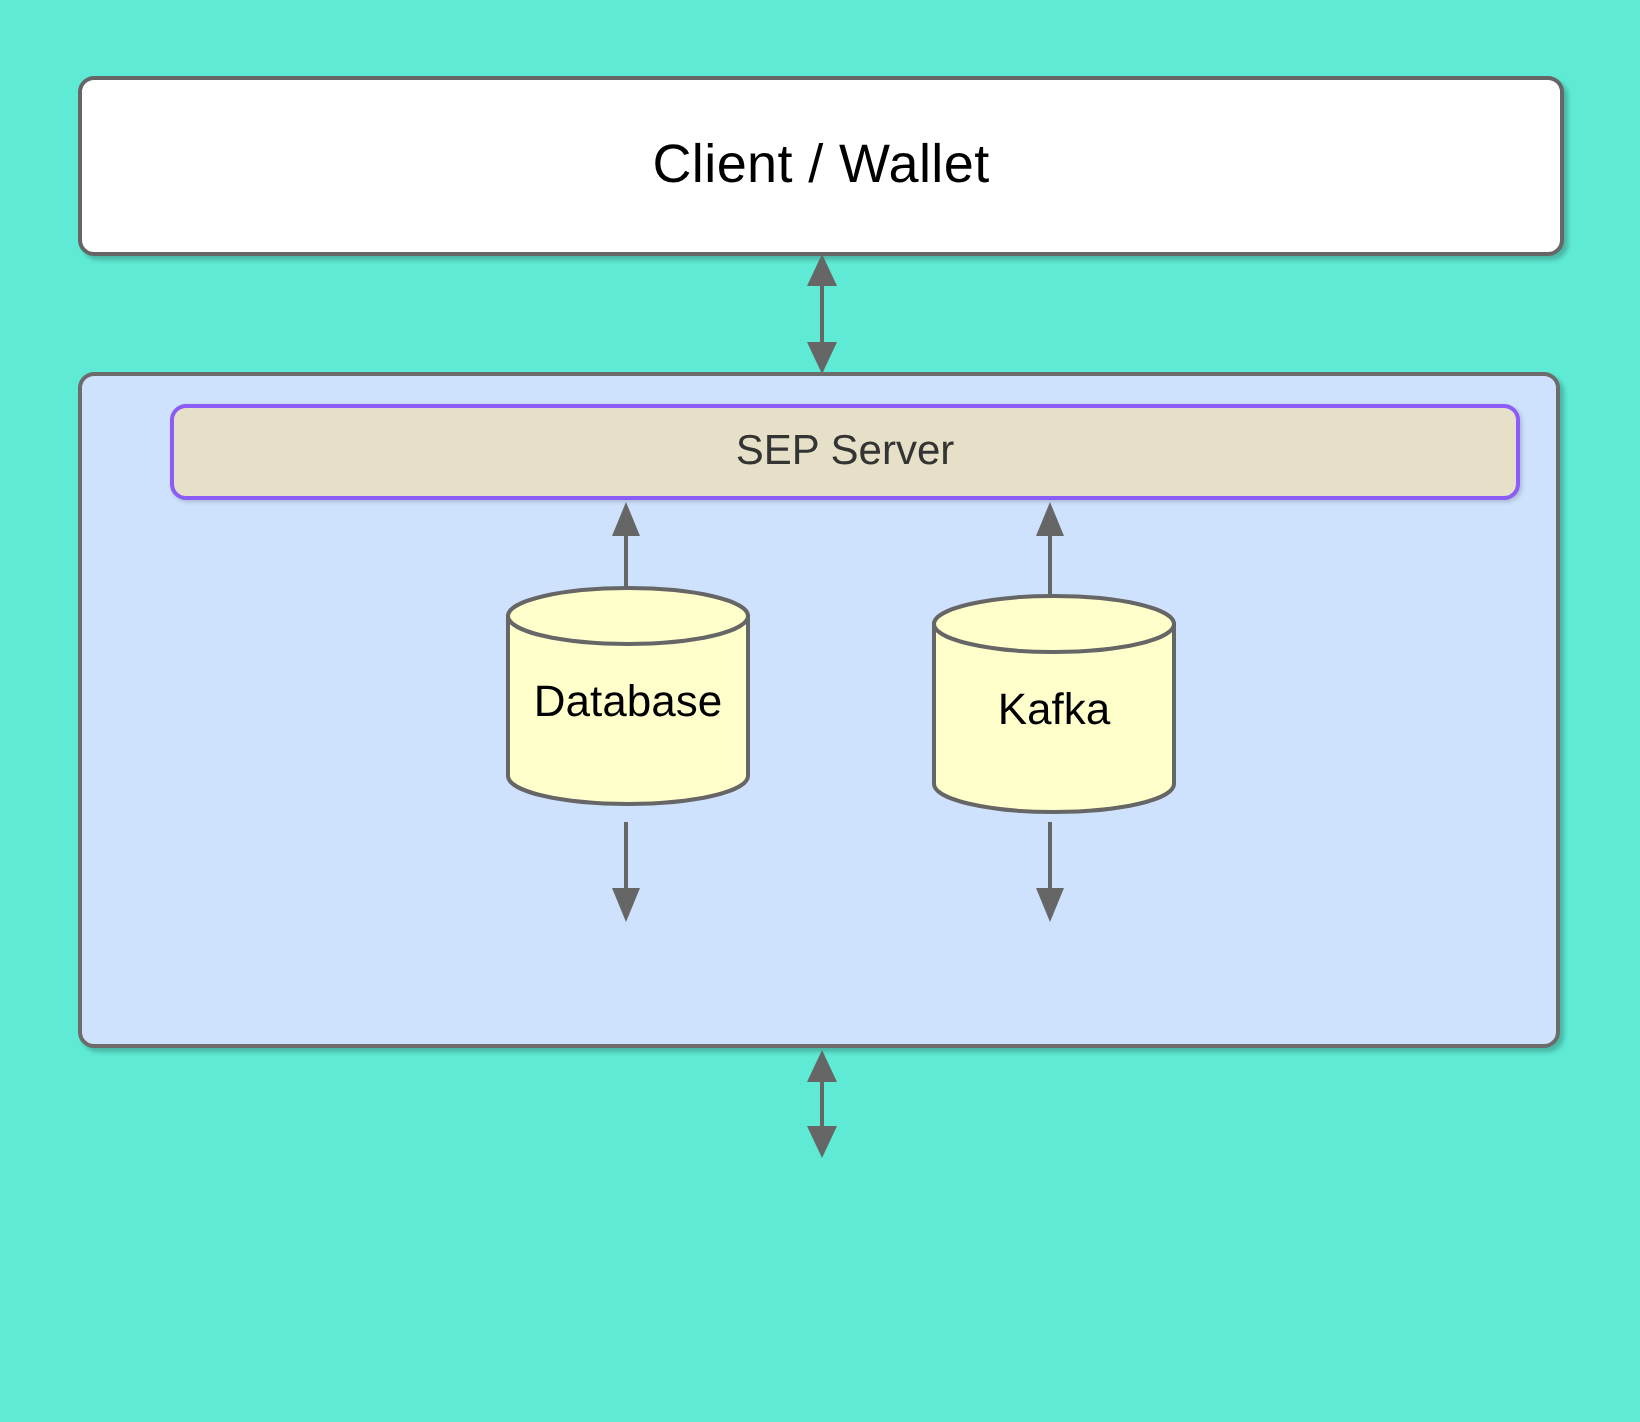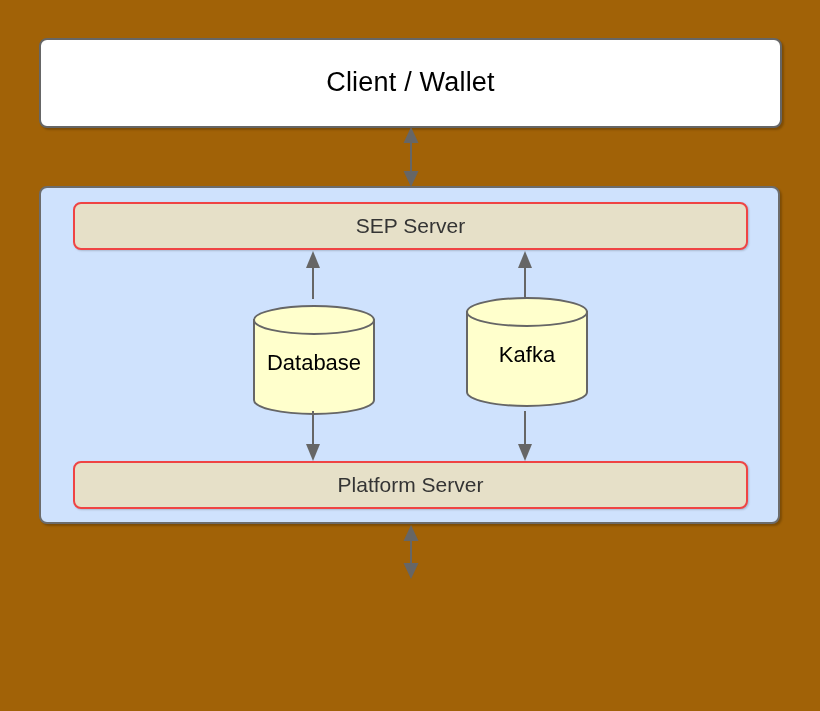--- a/index.html
+++ b/index.html
@@ -11,21 +11,21 @@
   body {
     width: 820px;
     height: 711px;
     font-family: "Liberation Sans", sans-serif;
     overflow: hidden;
   }
   #diagram {
     position: relative;
     width: 820px;
     height: 711px;
-    background: #a16207;
+    background: #5eead4;
   }
 
   
   .node {
     position: absolute;
     box-sizing: border-box;
     display: flex;
     align-items: center;
     justify-content: center;
     text-align: center;
@@ -49,23 +49,24 @@
   .box-group {
     background: #cfe2fd;
     border: 2px solid #6c6c6c;
     border-radius: 8px;
     box-shadow: 2px 2px 2px rgba(0,0,0,0.22);
   }
 
   
   .box-server {
     background: #e6e0c8;
-    border: 2px solid #ef4444;
+    border: 2px solid #8b5cf6;
     border-radius: 8px;
     box-shadow: 1px 1px 2px rgba(0,0,0,0.18);
+    margin-left: 12px;
   }
   .box-server .label {
     color: #343434;
     font-size: 21px;
     line-height: 1.1;
   }
 
   
   .cylinder {
     position: absolute;
@@ -129,21 +130,21 @@
     </svg>
   </div>
 
   <div class="connector" style="left:511px; top:250px; width:28px; height:50px;">
     <svg width="28" height="50" viewBox="0 0 28 50">
       <line x1="14" y1="49" x2="14" y2="16" stroke="#666666" stroke-width="2"></line>
       <polygon points="14,1 21,18 7,18" fill="#666666"></polygon>
     </svg>
   </div>
 
-  <div class="cylinder" style="left:252px; top:304px; width:124px; height:112px;">
+  <div class="cylinder" style="left:252px; top:292px; width:124px; height:112px;">
     <svg width="124" height="112" viewBox="0 0 124 112">
       <path d="M2,16 L2,96 A60,14 0 0,0 122,96 L122,16 Z" fill="#ffffcc" stroke="#666666" stroke-width="2"></path>
       <ellipse cx="62" cy="16" rx="60" ry="14" fill="#ffffcc" stroke="#666666" stroke-width="2"></ellipse>
     </svg>
     <span class="label">Database</span>
   </div>
 
   <div class="cylinder" style="left:465px; top:296px; width:124px; height:112px;text-align:right;">
     <svg width="124" height="112" viewBox="0 0 124 112">
       <path d="M2,16 L2,96 A60,14 0 0,0 122,96 L122,16 Z" fill="#ffffcc" stroke="#666666" stroke-width="2"></path>
@@ -159,23 +160,20 @@
     </svg>
   </div>
 
   <div class="connector" style="left:511px; top:410px; width:28px; height:52px;">
     <svg width="28" height="52" viewBox="0 0 28 52">
       <line x1="14" y1="1" x2="14" y2="35" stroke="#666666" stroke-width="2"></line>
       <polygon points="14,51 21,34 7,34" fill="#666666"></polygon>
     </svg>
   </div>
 
-  <div class="node box-server" style="left:73px; top:461px; width:675px; height:48px;">
-    <span class="label">Platform Server</span>
-  </div>
 
   <div class="connector" style="left:396px; top:524px; width:30px; height:56px;">
     <svg width="30" height="56" viewBox="0 0 30 56">
       <line x1="15" y1="14" x2="15" y2="42" stroke="#666666" stroke-width="2"></line>
       <polygon points="15,1 22.5,17 7.5,17" fill="#666666"></polygon>
       <polygon points="15,55 22.5,39 7.5,39" fill="#666666"></polygon>
     </svg>
   </div>
 
 

